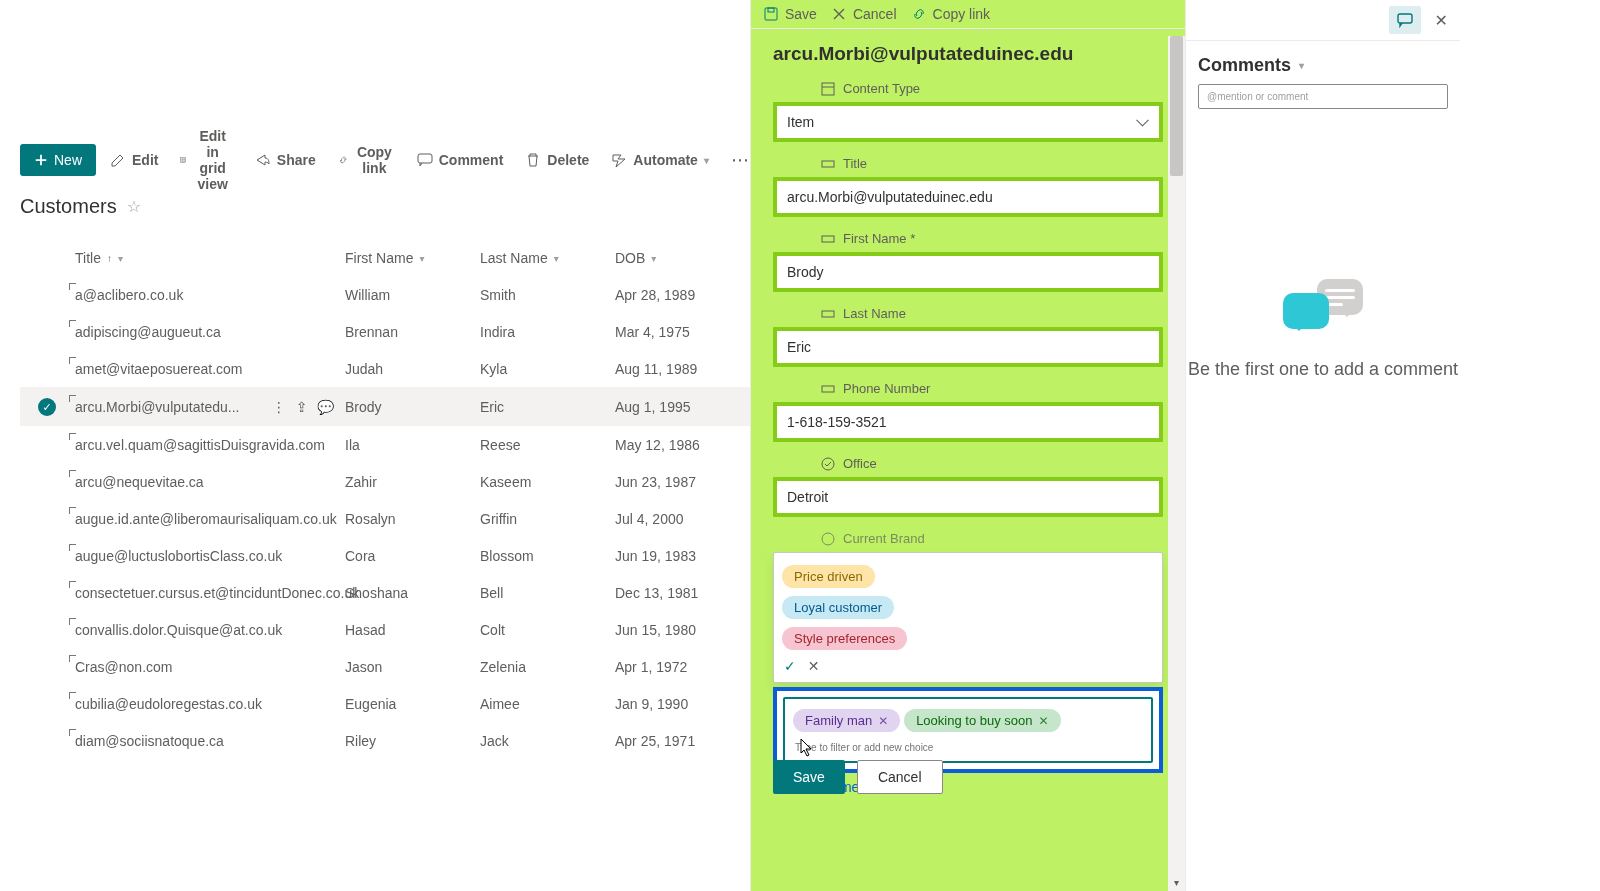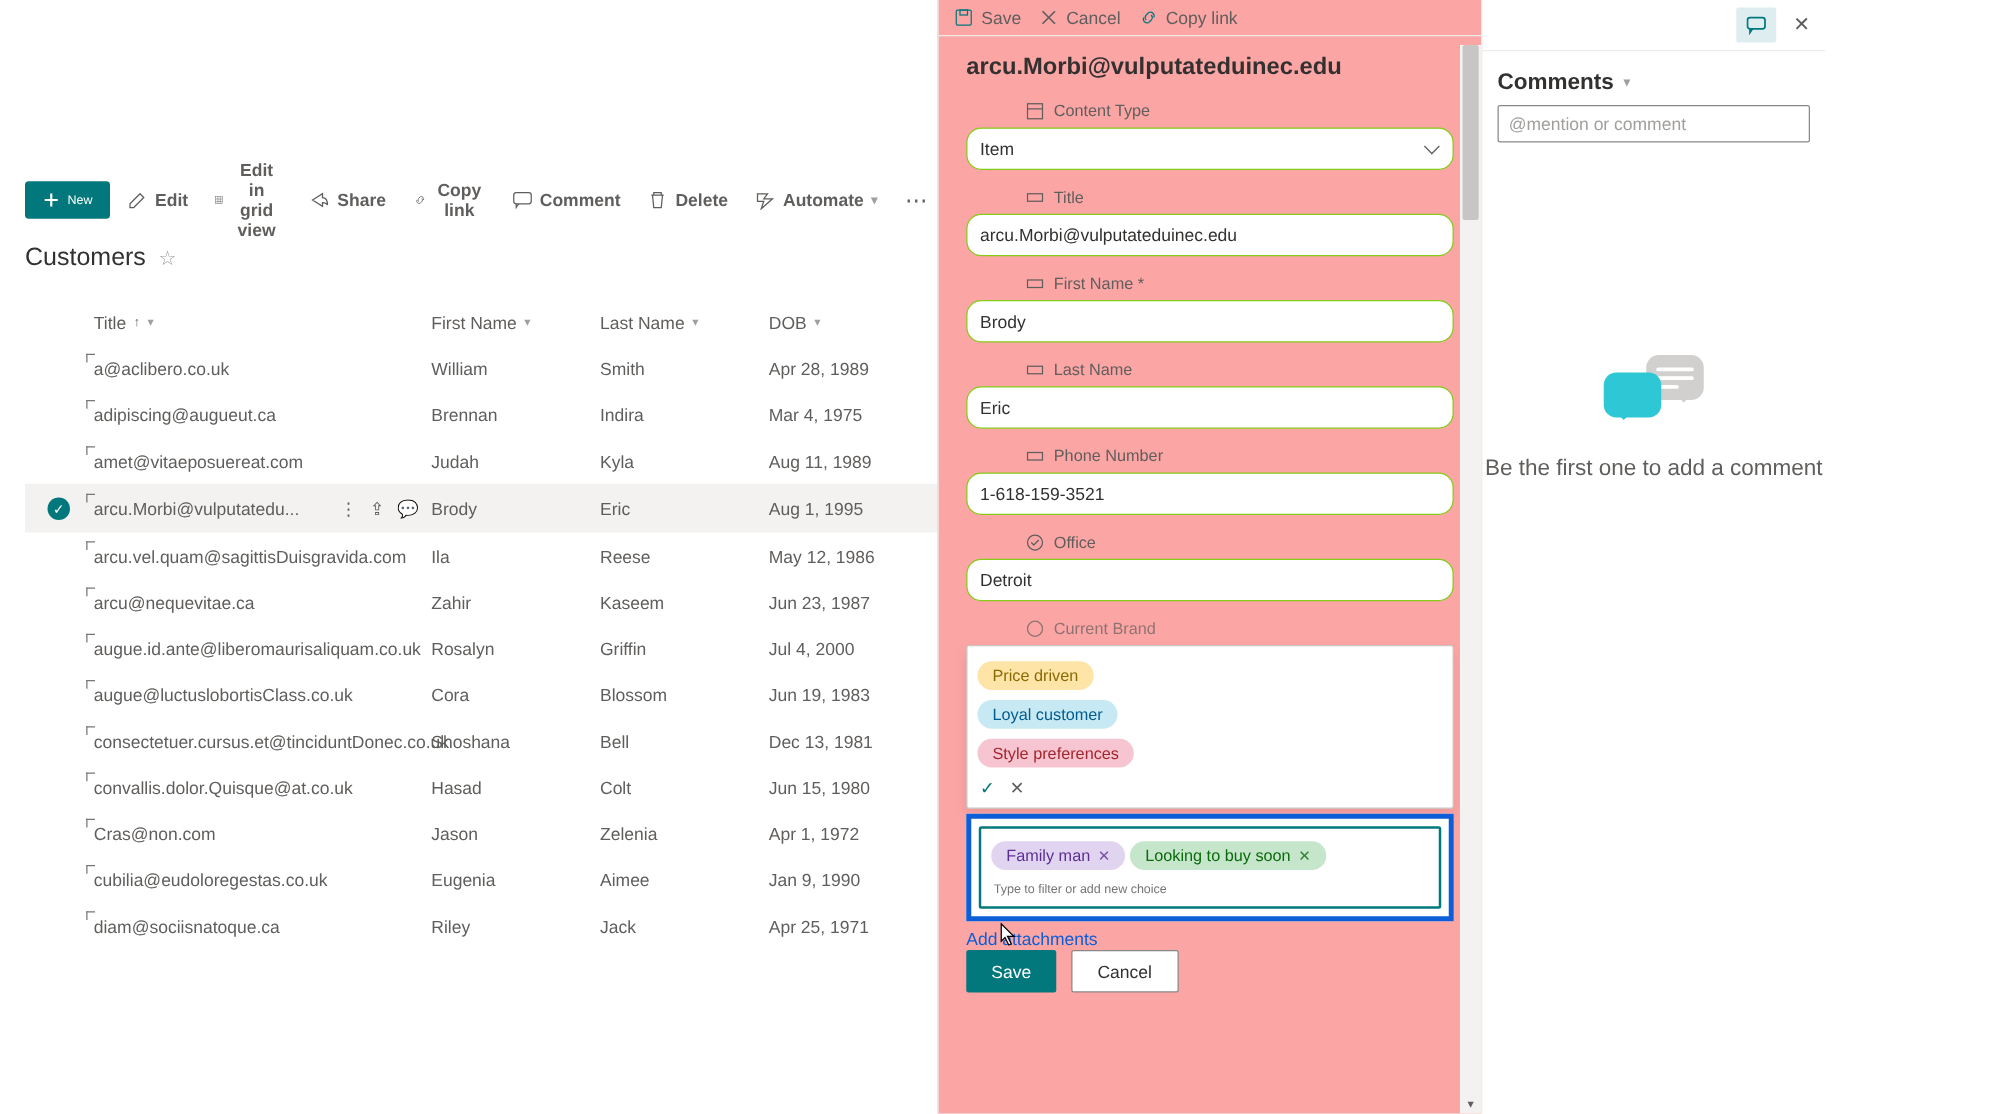--- a/index.html
+++ b/index.html
@@ -1,20 +1,20 @@
 <!DOCTYPE html>
 <html><head>
 <meta charset="utf-8">
 <style>
 * { box-sizing: border-box; margin: 0; padding: 0; }
 body { font-family: 'Segoe UI', Tahoma, sans-serif; font-size: 14px; color: #323130; background: #fff; width: 1600px; height: 891px; overflow: hidden; position: relative; }
 
 .main-area { position: absolute; top: 0; left: 0; width: 750px; height: 891px; padding-top: 120px; }
 .toolbar { position: absolute; top: 120px; left: 20px; display: flex; align-items: center; gap: 6px; }
-.btn-new { background: #03787c; color: #fff; border: none; padding: 8px 14px; border-radius: 3px; font-size: 10px; display: flex; align-items: center; gap: 6px; cursor: pointer; }
+.btn-new { background: #03787c; color: #fff; border: none; padding: 8px 14px; border-radius: 3px; font-size: 14px; display: flex; align-items: center; gap: 6px; cursor: pointer; }
 .tb-btn { background: none; border: none; color: #605e5c; padding: 8px 8px; font-size: 14px; display: flex; align-items: center; gap: 6px; cursor: pointer; font-weight: bold; }
 .tb-btn svg { width: 16px; height: 16px; }
 .dots { color: #605e5c; padding: 8px; cursor: pointer; font-size: 18px; }
 
 .list-title-row { position: absolute; top: 195px; left: 20px; display: flex; align-items: center; gap: 10px; }
 .list-title { font-size: 20px; font-weight: 400; color: #323130; }
 .star { color: #a19f9d; font-size: 16px; cursor: pointer; }
 
 .table-wrap { position: absolute; top: 240px; left: 20px; right: 0; width: 730px; }
 .thead { display: flex; padding: 10px 0; color: #605e5c; font-size: 14px; }
@@ -28,34 +28,34 @@
 
 .trow { display: flex; align-items: center; padding: 10px 0; color: #605e5c; font-size: 14px; border-top: 1px solid transparent; }
 .trow.selected { background: #f3f2f1; }
 .trow .marker { position: relative; }
 .trow .marker::before { content:""; position:absolute; left:-6px; top:-4px; width:6px; height:6px; border-top:1px solid #797775; border-left:1px solid #797775; }
 .checkmark { width:18px; height:18px; border-radius:50%; background:#03787c; color:#fff; display:flex; align-items:center; justify-content:center; font-size:11px; margin-left: 18px; }
 .row-actions { display:flex; gap:10px; color:#605e5c; padding-right:10px; font-size:14px; }
 .row-actions span { cursor:pointer; }
 
 
-.panel { position: absolute; top: 0; left: 750px; width: 435px; height: 891px; background:#fca5a5; border-left:1px solid #edebe9; }
+.panel { position: absolute; top: 0; left: 750px; width: 435px; height: 891px; background:#bef264; border-left:1px solid #edebe9; }
 .panel-header { display:flex; align-items:center; padding:6px 12px; gap:14px; border-bottom:1px solid #edebe9; }
 .ph-btn { background:none; border:none; display:flex; align-items:center; gap:6px; color:#605e5c; font-size:14px; cursor:pointer; }
 .ph-btn svg { width:16px; height:16px; }
 .ph-save svg { stroke:#03787c; fill:none; }
 .ph-cancel svg { stroke:#605e5c; }
 .ph-copy svg { stroke:#03787c; fill:none; }
 
 .panel-body { position:relative; padding: 14px 22px 90px 22px; height: calc(100% - 36px); overflow:hidden; }
 .panel-title { font-size:19px; font-weight:600; color:#323130; margin-bottom:16px; }
 .field { margin-bottom: 14px; }
 .field-label { display:flex; align-items:center; gap:8px; color:#605e5c; font-size:13px; margin-bottom:6px;margin-left:48px; }
 .field-label svg { width:14px; height:14px; }
-.field-control { border:1px solid #84cc16; border-radius:12px; padding:8px 10px; font-size:14px; color:#323130; background:#fff; position:relative; }
+.field-control { border:4px solid #84cc16; border-radius:1px; padding:8px 10px; font-size:14px; color:#323130; background:#fff; position:relative; }
 .field-control.select::after { content:""; position:absolute; right:12px; top:50%; width:8px; height:8px; border-right:1px solid #605e5c; border-bottom:1px solid #605e5c; transform: translateY(-70%) rotate(45deg); }
 
 .choice-dropdown { border:1px solid #c8c6c4; border-radius:2px; padding:8px; background:#fff; box-shadow: 0 6px 12px rgba(0,0,0,0.08); }
 .pill { display:inline-block; padding:4px 12px; border-radius:12px; font-size:13px; margin:4px 0; }
 .pill-blue { background:#c7e9f4; color:#005b8f; }
 .pill-yellow { background:#ffe4a8; color:#8a6a00; }
 .pill-pink { background:#f7c4d1; color:#a4262c; }
 .pill-purple { background:#e0d4f0; color:#5c2e91; display:inline-flex; align-items:center; gap:6px; }
 .pill-green { background:#c5e6cb; color:#0b6a0b; display:inline-flex; align-items:center; gap:6px; }
 .pill .x { font-size:12px; cursor:pointer; opacity:.8; }
@@ -77,21 +77,21 @@
 .scroll-thumb { position:absolute; left:2px; width:13px; top:0; height:140px; background:#c8c6c4; border-radius:2px; }
 .scroll-arrow { position:absolute; left:0; width:17px; height:17px; display:flex; align-items:center; justify-content:center; font-size:10px; color:#605e5c; }
 
 
 .comments { position:absolute; top:0; left:1185px; width:275px; height:891px; background:#fff; border-left:1px solid #edebe9; }
 .comments-hdr { display:flex; align-items:center; justify-content:space-between; padding:6px 12px; border-bottom:1px solid #edebe9; }
 .comments-hdr-r { display:flex; align-items:center; gap:14px; }
 .hdr-icon { width:32px; height:28px; display:flex; align-items:center; justify-content:center; background:#deeef0; border-radius:2px; color:#03787c; cursor:pointer; }
 .close-x { color:#605e5c; font-size:16px; cursor:pointer; }
 .comments-title { display:flex; align-items:center; gap:8px; padding:14px 12px 8px; font-size:18px; font-weight:600; }
-.comment-input { margin:0 12px; border:1px solid #8a8886; border-radius:2px; padding:6px 8px; color:#a19f9d; font-size:14px; }
+.comment-input { margin:0 12px; border:1px solid #8a8886; border-radius:2px; padding:6px 8px; color:#a19f9d; font-size:10px; }
 .comments-empty { text-align:center; padding-top:170px; color:#605e5c; font-size:18px; }
 .bubble-graphic { width:80px; height:60px; margin:0 auto 20px; position:relative; }
 .bubble1 { position:absolute; left:0; top:14px; width:46px; height:36px; background:#2dc7d6; border-radius:10px; }
 .bubble1::after { content:""; position:absolute; bottom:-8px; left:10px; width:0; height:0; border:6px solid transparent; border-top-color:#2dc7d6; }
 .bubble2 { position:absolute; right:0; top:0; width:46px; height:36px; background:#d2d0ce; border-radius:10px; }
 .bubble2::after { content:""; position:absolute; bottom:-8px; right:10px; width:0; height:0; border:6px solid transparent; border-top-color:#d2d0ce; }
 .bubble2 .lines { position:absolute; top:10px; left:8px; right:8px; }
 .bubble2 .lines div { height:3px; background:#fff; margin-bottom:4px; border-radius:2px; }
 
 .cursor { position:absolute; left:800px; top:738px; width:14px; height:20px; pointer-events:none; }

